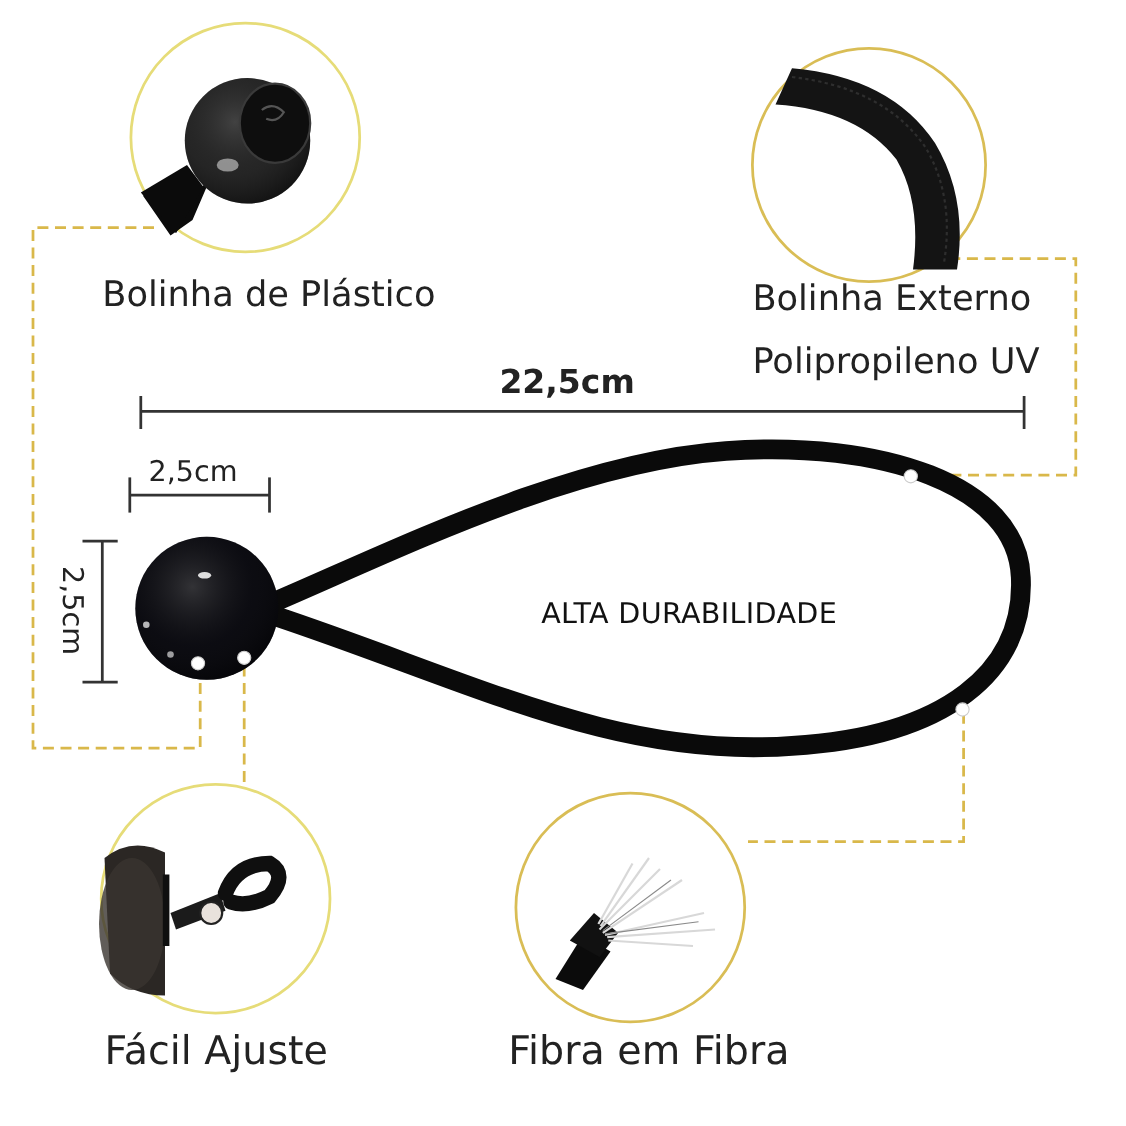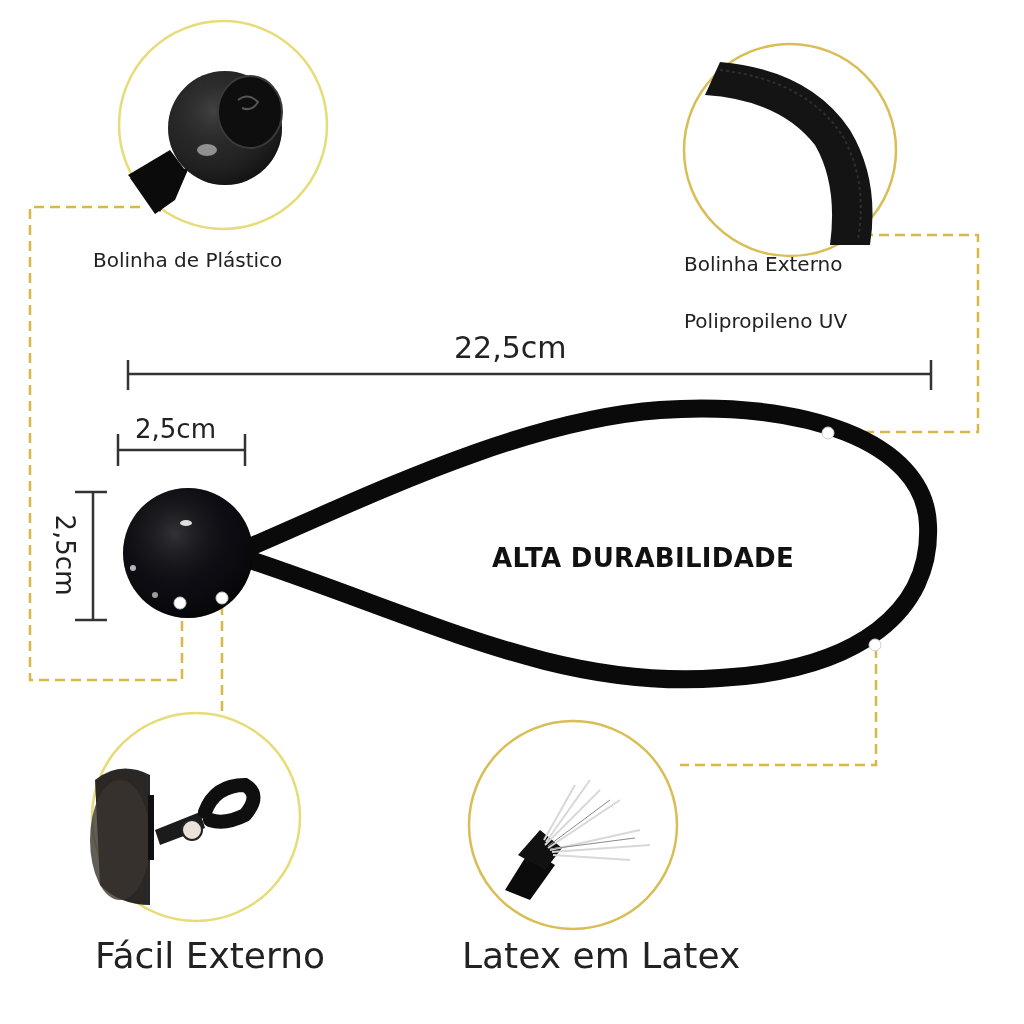--- a/index.html
+++ b/index.html
@@ -1,22 +1,22 @@
 <!DOCTYPE html>
 <html><head>
 <meta charset="utf-8">
 <style>
   html, body { margin:0; padding:0; background:#ffffff; }
   body { width:1024px; height:1024px; position:relative; overflow:hidden;
          font-family:"DejaVu Sans", sans-serif; color:#1a1a1a; }
   .label { position:absolute; white-space:nowrap; color:#222; }
-  .lbl-top { font-size:20px; }
+  .lbl-top { font-size:32px; }
   .lbl-bottom { font-size:36px; }
   .dim { font-size:26px; color:#222; }
-  .center-title { font-family:"DejaVu Sans", sans-serif; font-weight:bold; font-size:26px; color:#111; letter-spacing:0.3px; }
+  .center-title { font-family:"DejaVu Sans", sans-serif; font-weight:normal; font-size:26px; color:#111; letter-spacing:0.3px; }
   svg { position:absolute; left:0; top:0; }
 </style>
 </head>
 <body>
 
 <svg width="1024" height="1024" viewBox="0 0 1024 1024">
 
   <g fill="none" stroke="#d9b84a" stroke-width="2.5" stroke-dasharray="10,6">
 
     <polyline points="182,605 182,680 30,680 30,207 140,207"></polyline>
@@ -111,20 +111,20 @@
     <circle cx="180" cy="603" r="6"></circle>
     <circle cx="222" cy="598" r="6"></circle>
     <circle cx="828" cy="433" r="6"></circle>
     <circle cx="875" cy="645" r="6"></circle>
   </g>
 </svg>
 
 <div class="label lbl-top" style="left:93px; top:248px;">Bolinha de Plástico</div>
 <div class="label lbl-top" style="left:684px; top:252px;">Bolinha Externo</div>
 <div class="label lbl-top" style="left:684px; top:309px;">Polipropileno UV</div>
-<div class="label lbl-bottom" style="left:95px; top:935px;">Fácil Externo</div>
-<div class="label lbl-bottom" style="left:462px; top:935px;">Latex em Latex</div>
+<div class="label lbl-bottom" style="left:95px; top:935px;">Fácil Ajuste</div>
+<div class="label lbl-bottom" style="left:462px; top:935px;">Fibra em Fibra</div>
 
-<div class="label dim" style="left:454px; top:330px; font-size:30px;">22,5cm</div>
+<div class="label dim" style="left:454px; top:330px; font-size:30px;font-weight:bold;">22,5cm</div>
 <div class="label dim" style="left:135px; top:414px;">2,5cm</div>
 <div class="label dim" style="left:25px; top:540px; transform:rotate(90deg); transform-origin:center;">2,5cm</div>
 
 <div class="label center-title" style="left:492px; top:543px;">ALTA DURABILIDADE</div>
 
 </body></html>

